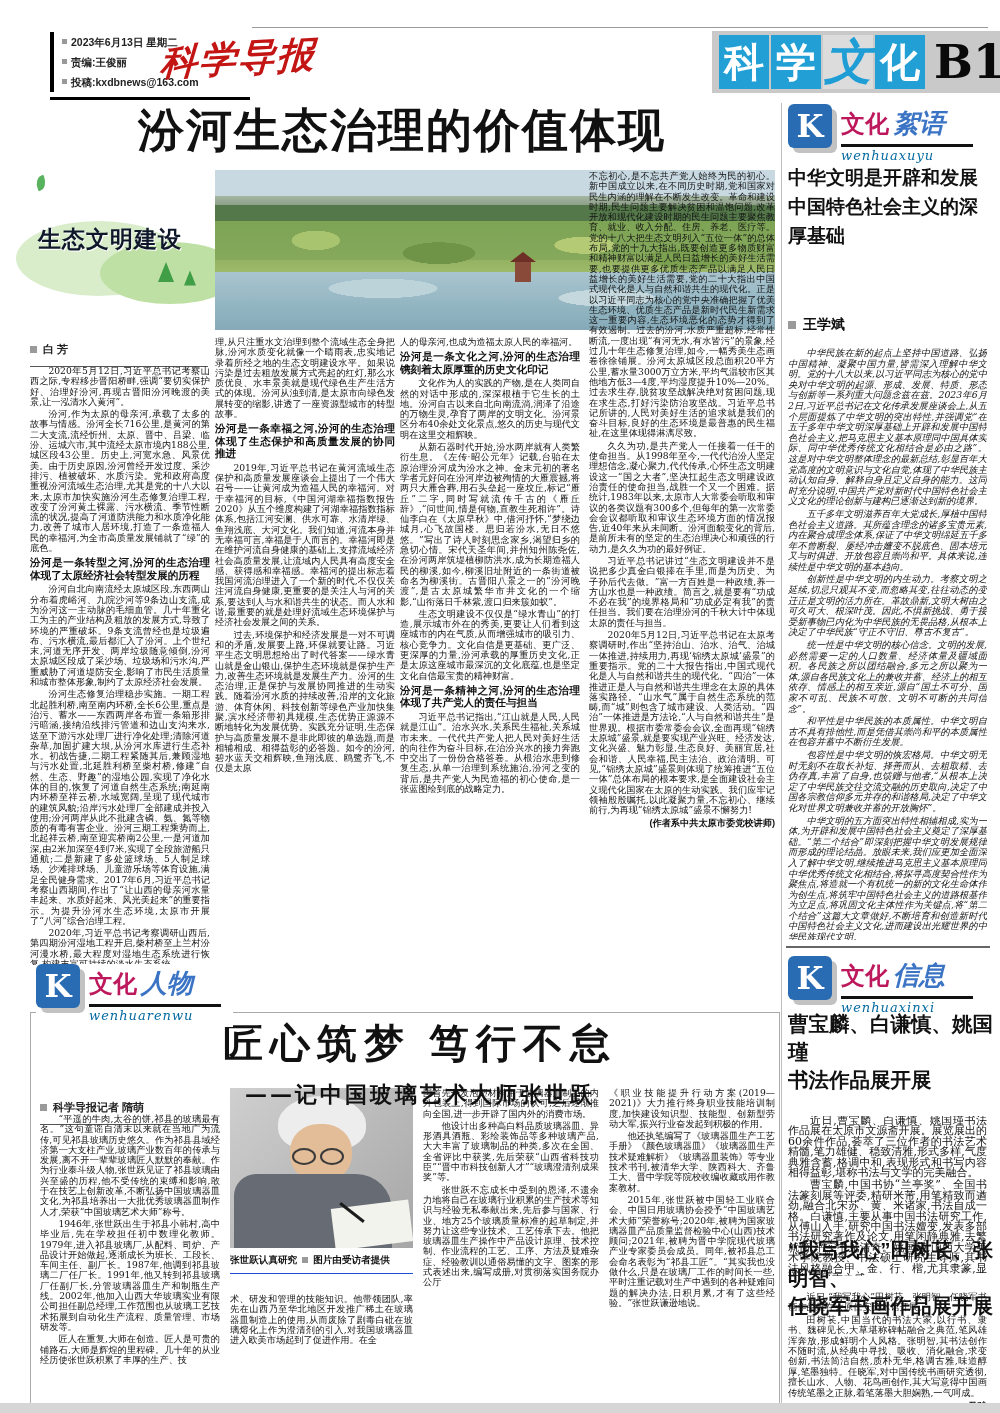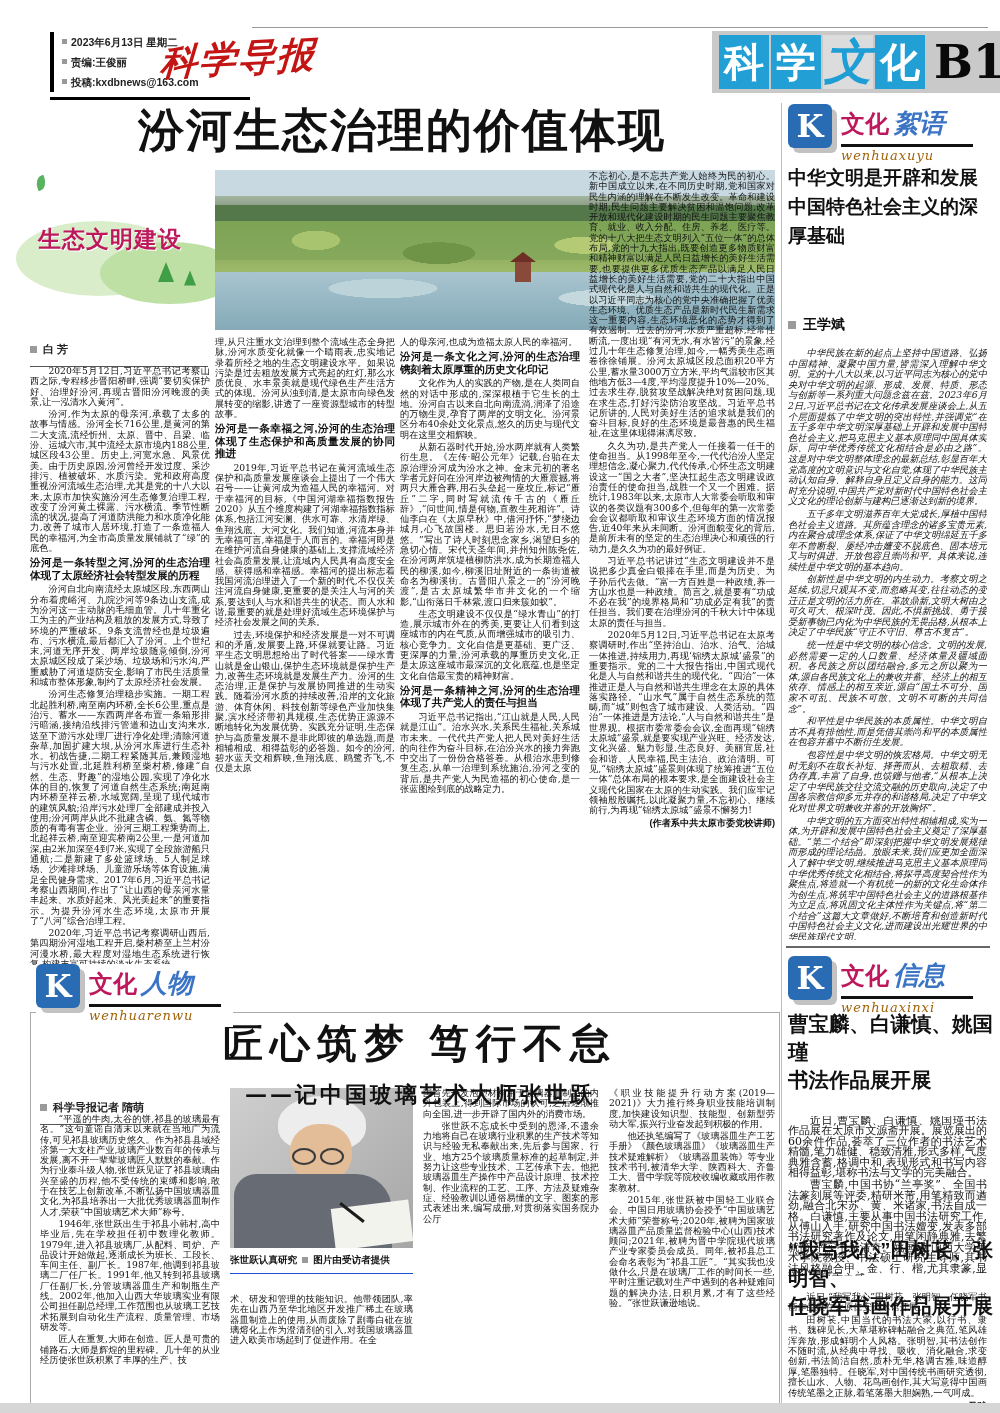--- a/index.html
+++ b/index.html
@@ -30,21 +30,21 @@
             font-family:"Liberation Sans",sans-serif;font-weight:900;font-size:46px;letter-spacing:2px;}
   .badge{position:absolute;left:30px;top:176px;width:178px;height:138px;}
   .hill{position:absolute;border-radius:50%;}
   .h1{left:-14px;bottom:18px;width:165px;height:75px;background:#d9edca;}
   .h2{left:70px;bottom:10px;width:140px;height:62px;background:#bfe0a4;}
   .tree{position:absolute;width:0;height:0;border-left:8px solid transparent;border-right:8px solid transparent;
         border-bottom:20px solid #3f9e46;}
   .t1{right:34px;bottom:32px;}
   .t2{right:10px;bottom:26px;transform:scale(.75);}
   .leaf{position:absolute;left:6px;top:0;width:10px;height:14px;background:#58b25e;border-radius:80% 0 80% 0;transform:rotate(-20deg);}
-  .badge-text{position:absolute;left:8px;top:48px;width:170px;font-size:23px;font-weight:900;color:#be185d;
+  .badge-text{position:absolute;left:8px;top:48px;width:170px;font-size:23px;font-weight:900;color:#0f172a;
               letter-spacing:1px;text-shadow:1px 1px 0 #fff;}
   .byline{font-family:"Liberation Sans",sans-serif;font-weight:bold;font-size:11px;color:#222;
           border-bottom:1.5px solid #555;padding-bottom:9px;margin-top:12px;}
   .byline .sq{display:inline-block;width:7px;height:7px;background:#9a9a9a;margin-right:6px;}
   .byline1{position:absolute;left:30px;top:330px;width:178px;}
   .col{position:absolute;}
   .col1{left:30px;top:366px;width:180px;height:599px;}
   .col2{left:215px;top:337px;width:180px;height:628px;}
   .col3{left:400px;top:337px;width:180px;height:628px;}
   .col4{left:589px;top:171px;width:186px;height:794px;}
@@ -65,21 +65,21 @@
   
   .vline{position:absolute;left:781px;top:103px;width:1px;height:1302px;background:#bdbdbd;}
   .sec-hdr{display:flex;}
   .k-box{width:44px;height:44px;background:#2a6cb3;border-radius:6px;color:#fff;display:flex;align-items:center;
          justify-content:center;font-family:"DejaVu Serif",serif;font-weight:bold;font-size:31px;
          box-shadow:5px 5px 0 #c2c2c2;margin-right:9px;}
   .sec-words{padding-top:2px;}
   .sec-black{font-family:"Liberation Sans",sans-serif;font-weight:900;font-size:24px;color:#be185d;}
   .sec-blue{font-family:"DejaVu Serif",serif;font-style:italic;font-weight:bold;font-size:26px;color:#3b74c4;margin-left:4px;}
   .sec-rule{height:3px;background:#111;width:132px;margin-top:3px;}
-  .sec-pinyin{font-style:italic;font-size:13px;color:#a16207;letter-spacing:1px;margin-top:1px;}
+  .sec-pinyin{font-style:italic;font-size:13px;color:#0369a1;letter-spacing:1px;margin-top:1px;}
   .xuyu-hdr{position:absolute;left:788px;top:104px;}
   .xuyu-title{position:absolute;left:788px;top:163px;width:202px;font-family:"Liberation Sans",sans-serif;
               font-weight:800;font-size:19px;line-height:29px;}
   .xuyu-byline{position:absolute;left:788px;top:316px;width:200px;font-family:"Liberation Sans",sans-serif;
                font-weight:bold;font-size:14px;}
   .xuyu-byline .sq{display:inline-block;width:8px;height:8px;background:#9a9a9a;margin-right:7px;}
   .xuyu-body{position:absolute;left:788px;top:348px;width:199px;height:592px;font-size:9.3px;line-height:10.6px;
              font-style:italic;text-align:justify;overflow:hidden;}
   .xuyu-rule{position:absolute;left:786px;top:946px;width:204px;height:1.5px;background:#666;}
   .xinxi-hdr{position:absolute;left:788px;top:956px;}
@@ -266,20 +266,21 @@
   <div class="col m-col1 news-body">
       <div class="para">“平遥的牛肉,太谷的饼,祁县的玻璃最有名。”这句童谣自清末以来就在当地广为流传,可见祁县玻璃历史悠久。作为祁县县域经济第一大支柱产业,玻璃产业数百年的传承与发展,离不开一辈辈玻璃匠人默默的奉献。作为行业泰斗级人物,张世跃见证了祁县玻璃由兴至盛的历程,他不受传统的束缚和影响,敢于在技艺上创新改革,不断弘扬中国玻璃器皿文化,为祁县培养出一大批优秀玻璃器皿制作人才,荣获“中国玻璃艺术大师”称号。</div>
       <div class="para">1946年,张世跃出生于祁县小韩村,高中毕业后,先在学校担任初中数理化教师。1979年,进入祁县玻璃厂,从配料、司炉、产品设计开始做起,逐渐成长为班长、工段长、车间主任、副厂长。1987年,他调到祁县玻璃二厂任厂长。1991年,他又转到祁县玻璃厂任副厂长,分管玻璃器皿生产和制瓶生产线。2002年,他加入山西大华玻璃实业有限公司担任副总经理,工作范围也从玻璃工艺技术拓展到自动化生产流程、质量管理、市场研发等。</div>
       <div class="para">匠人在重复,大师在创造。匠人是可贵的铺路石,大师是辉煌的里程碑。几十年的从业经历使张世跃积累了丰厚的生产、技</div>
     </div>
   <div class="col m-col2 news-body">
       <div class="para noind">术、研发和管理的技能知识。他带领团队,率先在山西乃至华北地区开发推广稀土在玻璃器皿制造上的使用,从而废除了剧毒白砒在玻璃熔化上作为澄清剂的引入,对我国玻璃器皿进入欧美市场起到了促进作用。在全</div>
     </div>
   <div class="col m-col3 news-body">
       <div class="para noind">国首先开发泡塑材料用于玻璃器皿制品的内外包装上,得到国际市场的认可,之后逐渐推向全国,进一步开辟了国内外的消费市场。</div>
+      <div class="para">他设计出多种高白料品质玻璃器皿、异形酒具酒瓶、彩绘装饰品等多种玻璃产品,大大丰富了玻璃制品的种类,多次在全国、全省评比中获奖,先后荣获“山西省科技功臣”“晋中市科技创新人才”“玻璃澄清剂成果奖”等。</div>
       <div class="para">张世跃不忘成长中受到的恩泽,不遗余力地将自己在玻璃行业积累的生产技术等知识与经验无私奉献出来,先后参与国家、行业、地方25个玻璃质量标准的起草制定,并努力让这些专业技术、工艺传承下去。他把玻璃器皿生产操作中产品设计原理、技术控制、作业流程的工艺、工序、方法及疑难杂症、经验教训以通俗易懂的文字、图案的形式表述出来,编写成册,对贯彻落实国务院办公厅</div>
     </div>
   <div class="col m-col4 news-body">
       <div class="para noind">《职业技能提升行动方案(2019—2021)》大力推行终身职业技能培训制度,加快建设知识型、技能型、创新型劳动大军,振兴行业奋发起到积极的作用。</div>
       <div class="para">他还执笔编写了《玻璃器皿生产工艺手册》《颜色玻璃器皿》《玻璃器皿生产技术疑难解析》《玻璃器皿装饰》等专业技术书刊,被清华大学、陕西科大、齐鲁工大、晋中学院等院校收编收藏或用作教案教材。</div>
       <div class="para">2015年,张世跃被中国轻工业联合会、中国日用玻璃协会授予“中国玻璃艺术大师”荣誉称号;2020年,被聘为国家玻璃器皿产品质量监督检验中心(山西)技术顾问;2021年,被聘为晋中学院现代玻璃产业专家委员会成员。同年,被祁县总工会命名表彰为“祁县工匠”。“其实我也没做什么,只是在玻璃厂工作的时间长一些,平时注重记载对生产中遇到的各种疑难问题的解决办法,日积月累,才有了这些经验。”张世跃谦逊地说。</div>
     </div>
 
   <div class="bottom-strip"></div>
 </div>

